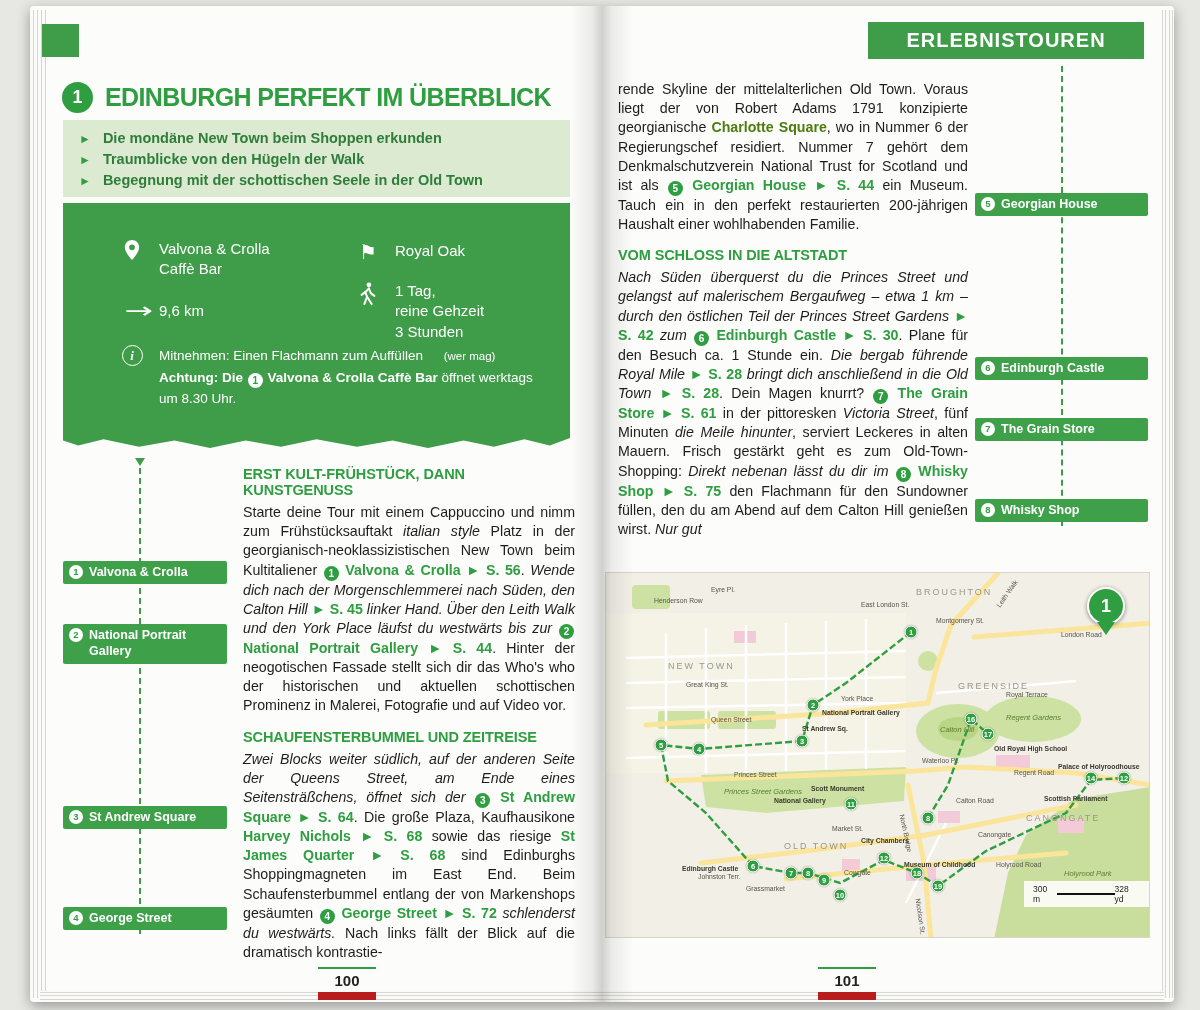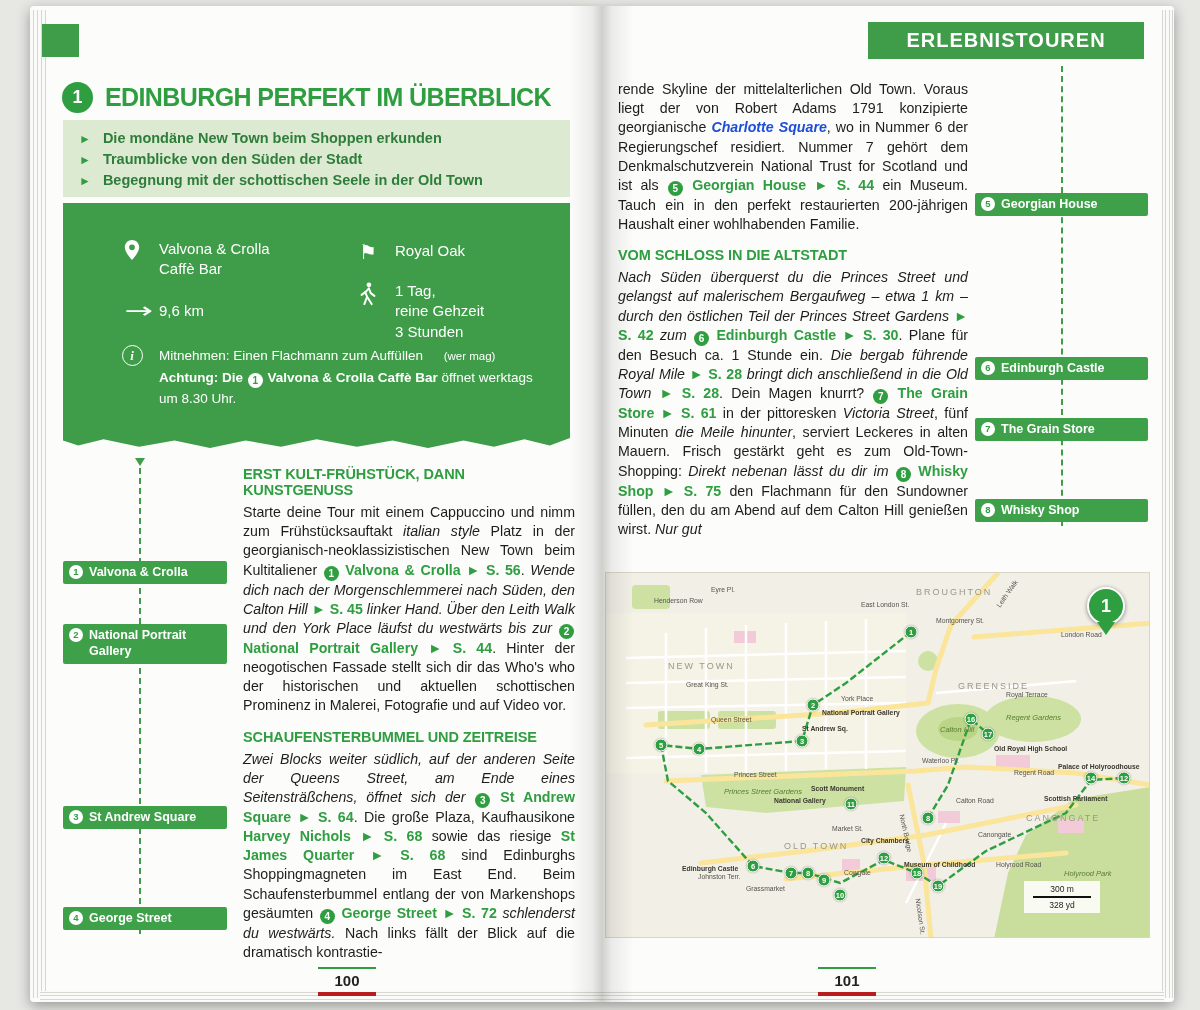--- a/index.html
+++ b/index.html
@@ -64,26 +64,26 @@
   .mnum { flex-shrink:0; width:14px; height:14px; border-radius:50%; background:#fff; color:#2f9e41;
           font-size:9.5px; font-weight:700; display:flex; align-items:center; justify-content:center; margin-top:1px; }
 
   .lp-text { position:absolute; left:213px; top:460px; width:332px; }
   .rp-text { position:absolute; left:588px; top:74px; width:350px; }
   .sec-h { color:#2f9e41; font-weight:700; font-size:14.5px; letter-spacing:-.1px; margin-bottom:5px; }
   .mt { margin-top:13px; }
   .body { font-size:14.2px; line-height:1.35; text-align:justify; color:#1d1d1b; }
   .r-i { font-style:italic; }
   .r-g { color:#2f9e41; font-weight:700; }
-  .r-gi { color:#1d4ed8; font-weight:700; font-style:italic; }
+  .r-gi { color:#4d7c0f; font-weight:700; }
   .r-c { display:inline-block; width:15px; height:15px; border-radius:50%; background:#2f9e41; color:#fff;
          font-size:10px; font-weight:700; line-height:15px; text-align:center; vertical-align:-2px; margin:0 1px; }
 
   .pagenum { position:absolute; width:64px; text-align:center; top:961px; }
-  .pagenum span { display:inline-block; min-width:58px; border-top:2px solid #2f9e41; border-bottom:4px solid #b91c1c;
+  .pagenum span { display:inline-block; min-width:58px; border-top:2px solid #2f9e41; border-bottom:8px solid #b91c1c;
                   padding:3px 0; font-size:15px; font-weight:700; color:#222; }
 
   
   .rp-band { position:absolute; left:838px; top:16px; width:276px; height:37px; background:#3f9d49;
              color:#fff; display:flex; align-items:center; justify-content:center;
              font-size:20px; font-weight:700; letter-spacing:1px; }
 
   .map { position:absolute; left:575px; top:566px; width:545px; height:366px; overflow:hidden;
          border:1px solid #d8d5c8; background:#f1efe6; z-index:1; }
   .map svg { position:absolute; left:0; top:0; }
@@ -96,21 +96,21 @@
   .mk { position:absolute; width:13px; height:13px; border-radius:50%; background:#2f9e41; border:1.2px solid #fff;
         color:#fff; font-size:7.5px; font-weight:700; display:flex; align-items:center; justify-content:center;
         transform:translate(-50%,-50%); box-shadow:0 0 2px rgba(0,0,0,.4); }
   .map-pin { position:absolute; left:481px; top:14px; width:38px; text-align:center; }
   .map-pin .pin-head { width:38px; height:38px; border-radius:50%; background:#2f9e41; border:2.5px solid #fff;
         box-shadow:0 1px 4px rgba(0,0,0,.45); color:#fff; font-size:18px; font-weight:700;
         display:flex; align-items:center; justify-content:center; }
   .map-pin .pin-tail { width:0; height:0; margin:-3px auto 0; border-left:9px solid transparent;
         border-right:9px solid transparent; border-top:13px solid #2f9e41; }
   .map-scale { position:absolute; left:418px; top:308px; background:rgba(255,255,255,.88);
-        padding:3px 9px; display:flex; flex-direction:column; align-items:center;
+        padding:3px 9px; display:flex; align-items:center;
         font-size:8.5px; color:#222; }
   .sc-line { width:58px; height:1.5px; background:#111; margin:2px 0; }
 </style>
 </head>
 <body>
 
 <div class="stage">
   <div class="book">
     <div class="edge-l"></div>
     <div class="edge-r"></div>
@@ -123,21 +123,21 @@
       <span class="t-text">EDINBURGH PERFEKT IM ÜBERBLICK</span>
     </div>
 
     <div class="hl">
       <div class="hl-row">
         <span class="hl-arrow">►</span>
         <span class="hl-text">Die mondäne New Town beim Shoppen erkunden</span>
       </div>
       <div class="hl-row">
         <span class="hl-arrow">►</span>
-        <span class="hl-text">Traumblicke von den Süden der Stadt</span>
+        <span class="hl-text">Traumblicke von den Hügeln der Walk</span>
       </div>
       <div class="hl-row">
         <span class="hl-arrow">►</span>
         <span class="hl-text">Begegnung mit der schottischen Seele in der Old Town</span>
       </div>
     </div>
 
     <div class="ib">
       <div class="ib-cell" style="left:56px; top:36px;">
         <span class="ib-icon">

